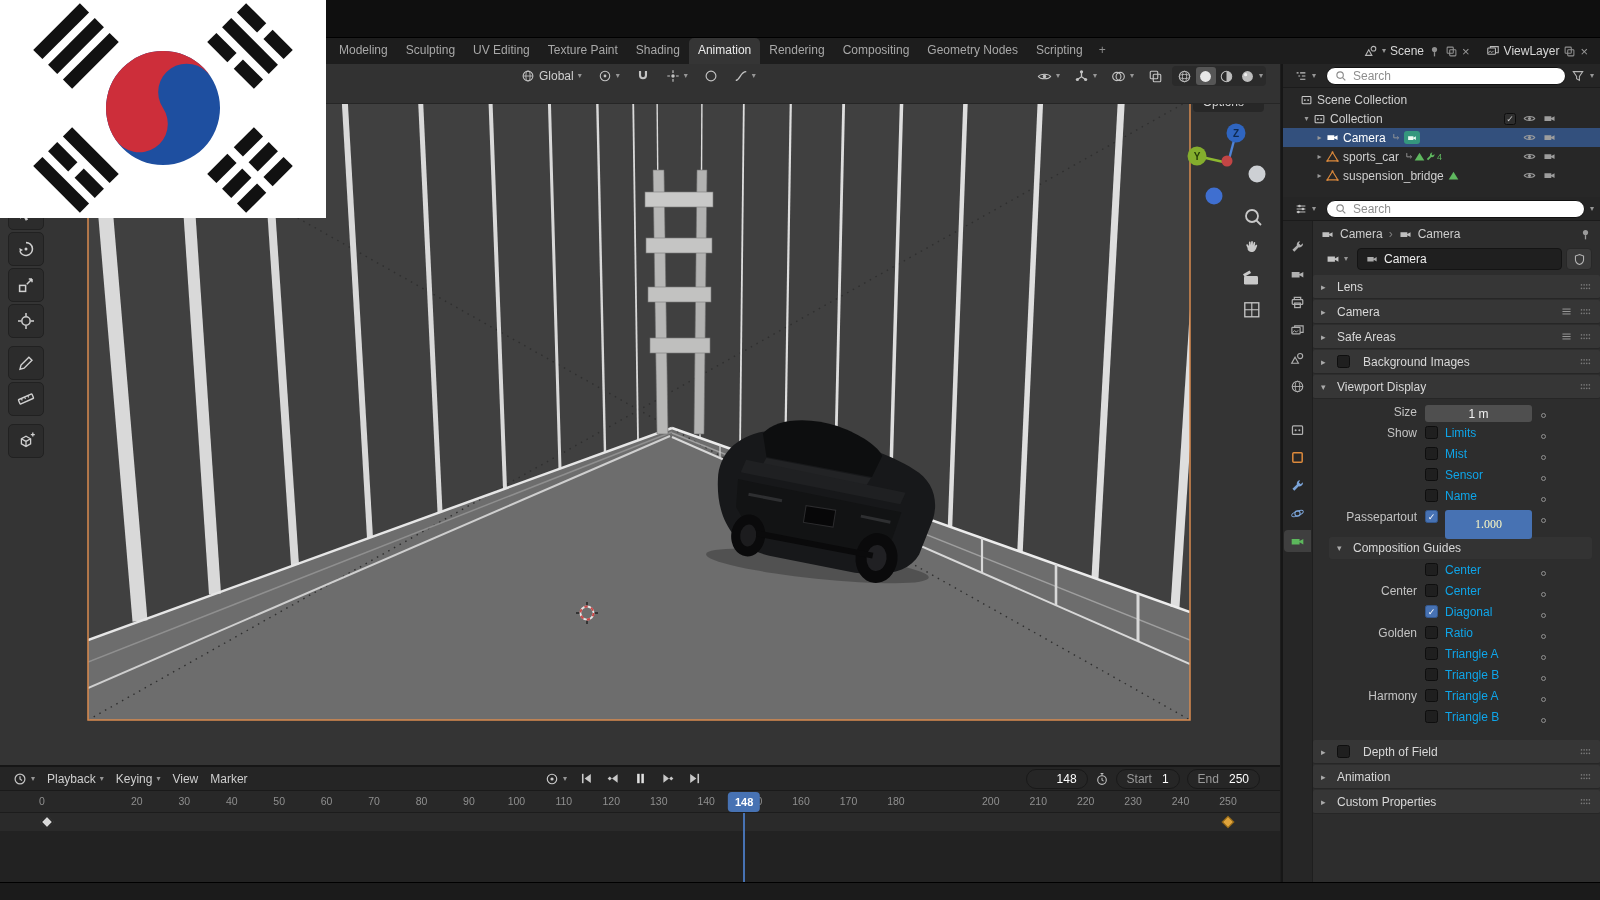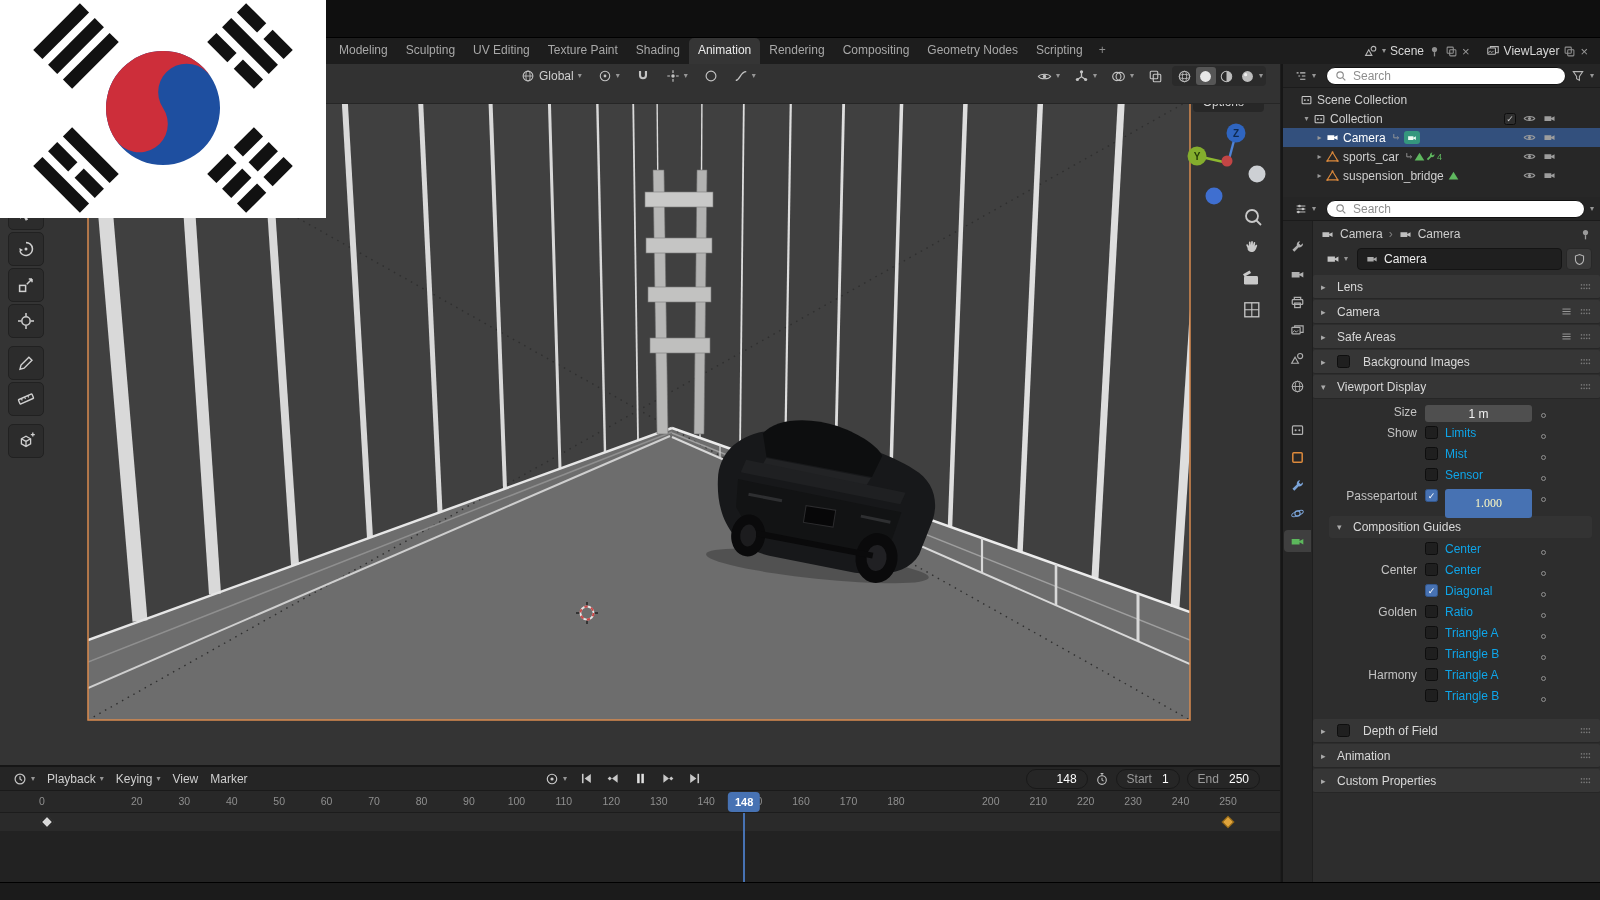--- a/index.html
+++ b/index.html
@@ -1017,20 +1017,26 @@
                     <span class="cb"></span>
                     <span class="cbl">Mist</span>
                     <span class="dot"></span>
                   </div>
                   <div class="row">
                     <label class="left"></label>
                     <span class="cb"></span>
                     <span class="cbl">Sensor</span>
                     <span class="dot"></span>
                   </div>
+                  <div class="row">
+                    <label class="left"></label>
+                    <span class="cb"></span>
+                    <span class="cbl">Name</span>
+                    <span class="dot"></span>
+                  </div>
                 </div>
               <div class="row">
                 <label class="left">Passepartout</label>
                 <span class="cb on">✓</span>
                 <div class="slider">
                     <span>1.000</span>
                   </div>
                 <span class="dot"></span>
               </div>
               <div class="subpanel">

